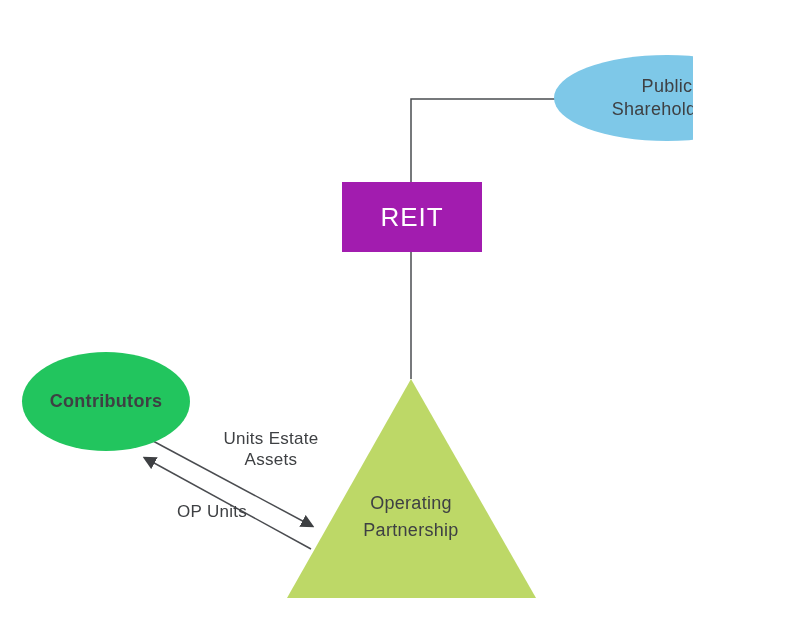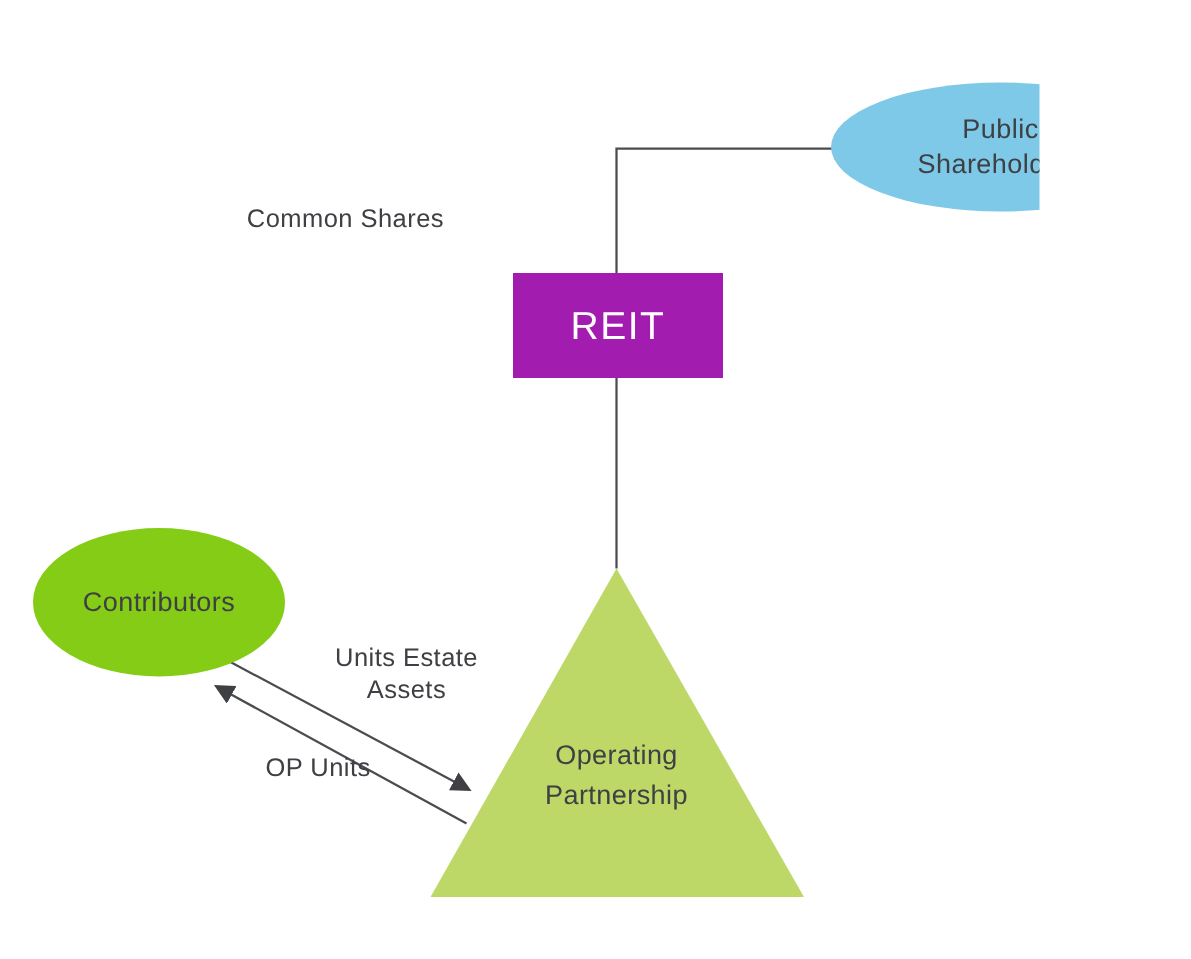--- a/index.html
+++ b/index.html
@@ -30,21 +30,22 @@
     line-height: 23px;
     letter-spacing: 0.3px;
   }
   .node-public-shareholders {
     left: 554px; top: 55px; width: 226px; height: 86px;
     background: #7ec8e8;
   }
   .node-public-shareholders .inner { width: 140px; }
   .node-contributors {
     left: 22px; top: 352px; width: 168px; height: 99px;
-    background: #84cc16;
+    background: #22c55e;
+    font-weight: bold;
   }
   .node-reit {
     position: absolute;
     z-index: 1;
     left: 342px; top: 182px; width: 140px; height: 70px;
     background: #a21caf;
     color: #ffffff;
     display: flex;
     align-items: center;
     justify-content: center;
@@ -108,20 +109,19 @@
   <div class="node-reit">
     <span>REIT</span>
   </div>
 
   <div class="ellipse node-contributors">
     <div>Contributors</div>
   </div>
 
   <div class="node-label label-operating-partnership">Operating Partnership</div>
 
-  <div class="edge-label label-common-shares">Common Shares</div>
 
 
   <div class="edge-label label-real-estate-assets">Units Estate Assets</div>
 
   <div class="edge-label label-op-units">OP Units</div>
 
 </div>
 
 </body></html>

